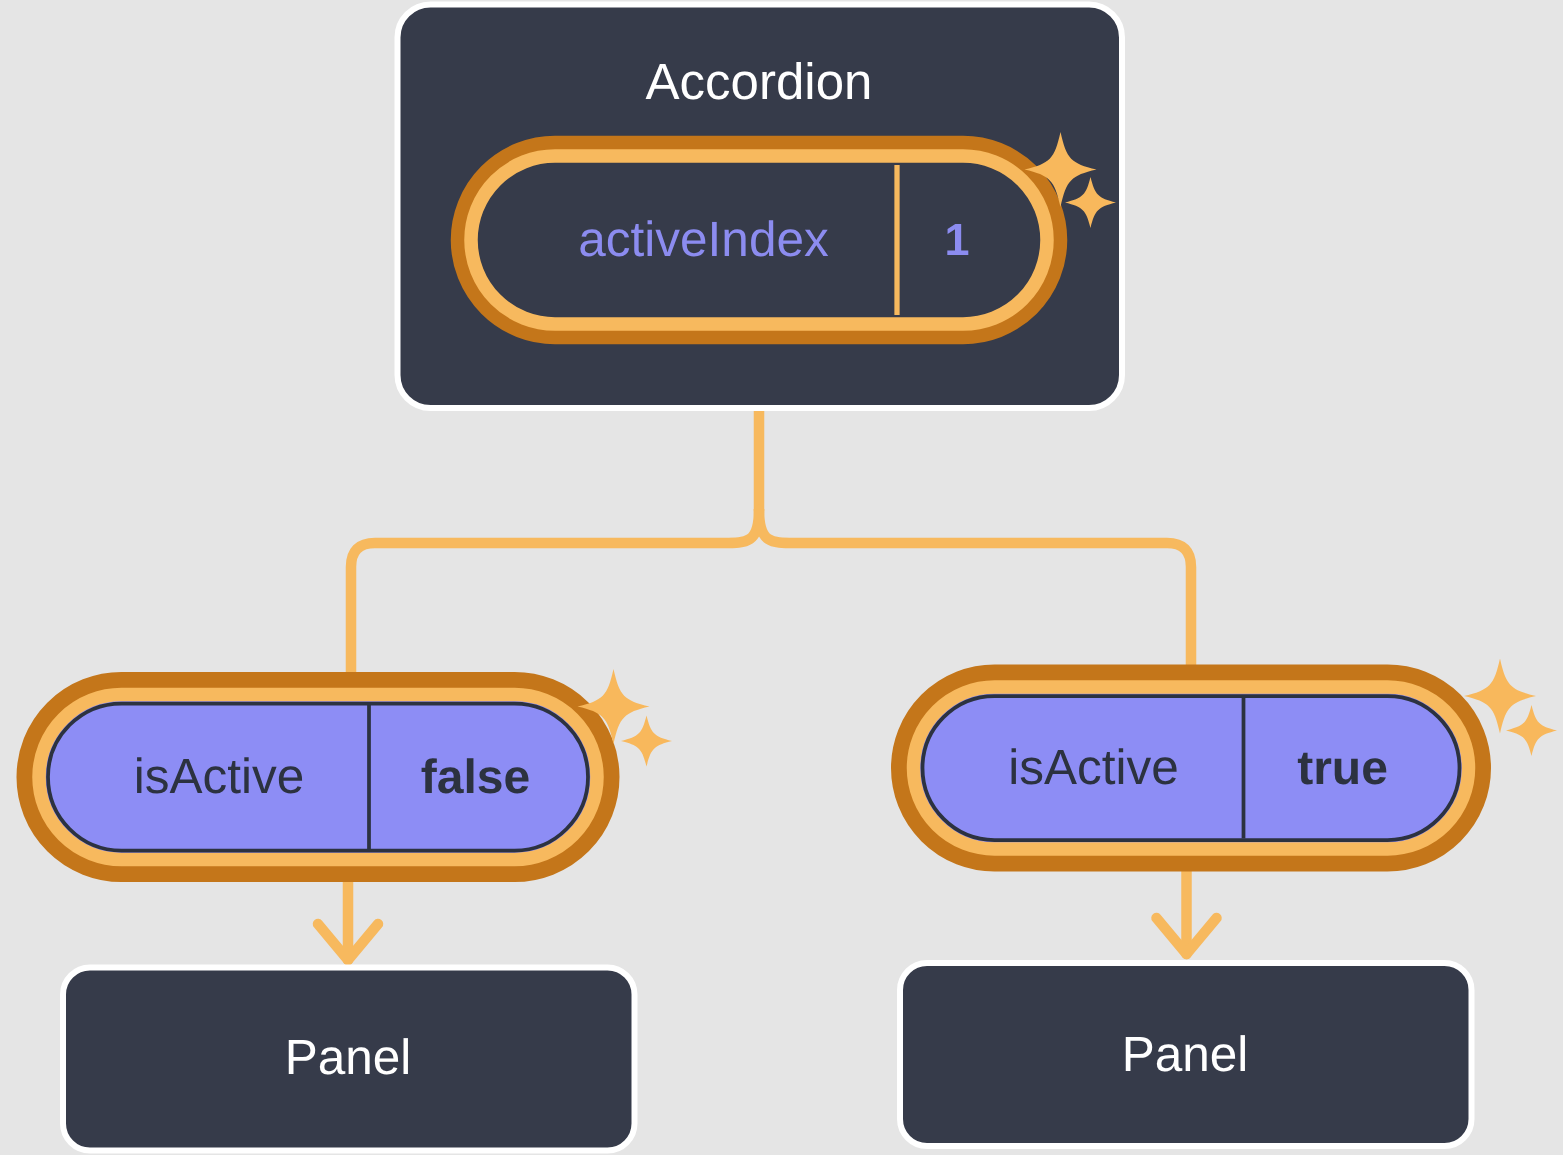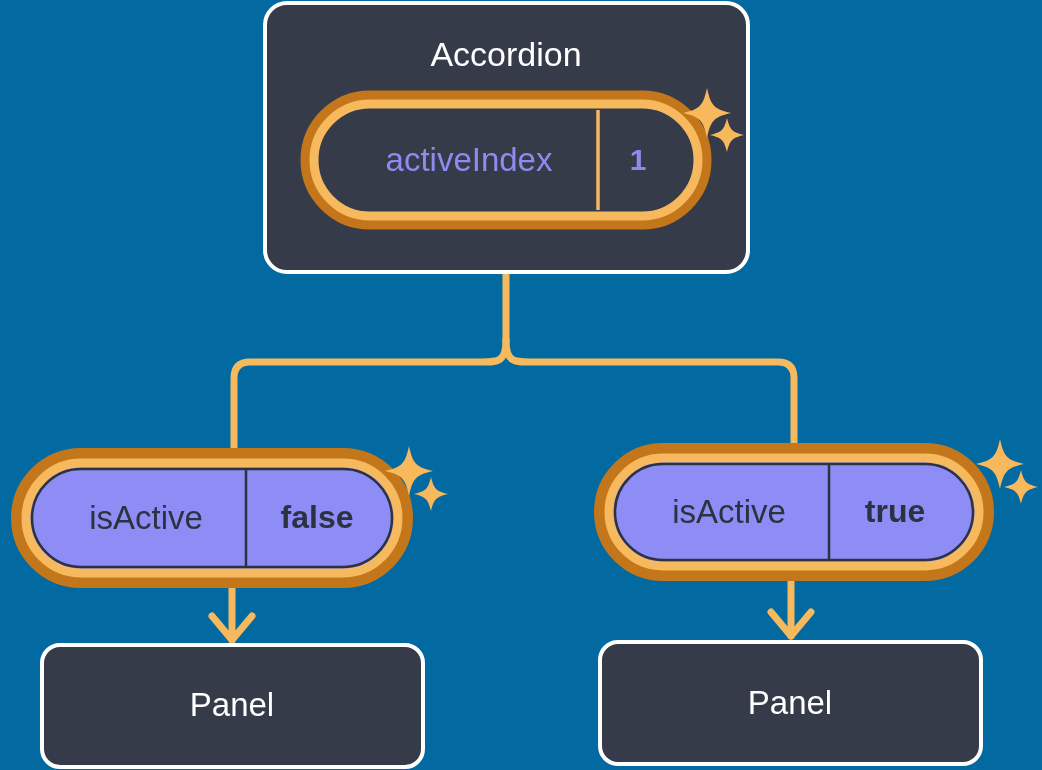--- a/index.html
+++ b/index.html
@@ -4,21 +4,21 @@
 <style>
   html, body {
     margin: 0;
     padding: 0;
     background: #4e6a70;
   }
   #stage {
     position: relative;
     width: 1042px;
     height: 770px;
-    background: #0369a1;
+    background: #e5e5e5;
     overflow: hidden;
     font-family: "Liberation Sans", sans-serif;
   }
   #diagram {
     position: absolute;
     top: 0;
     left: 0;
     width: 1042px;
     height: 770px;
     display: block;

